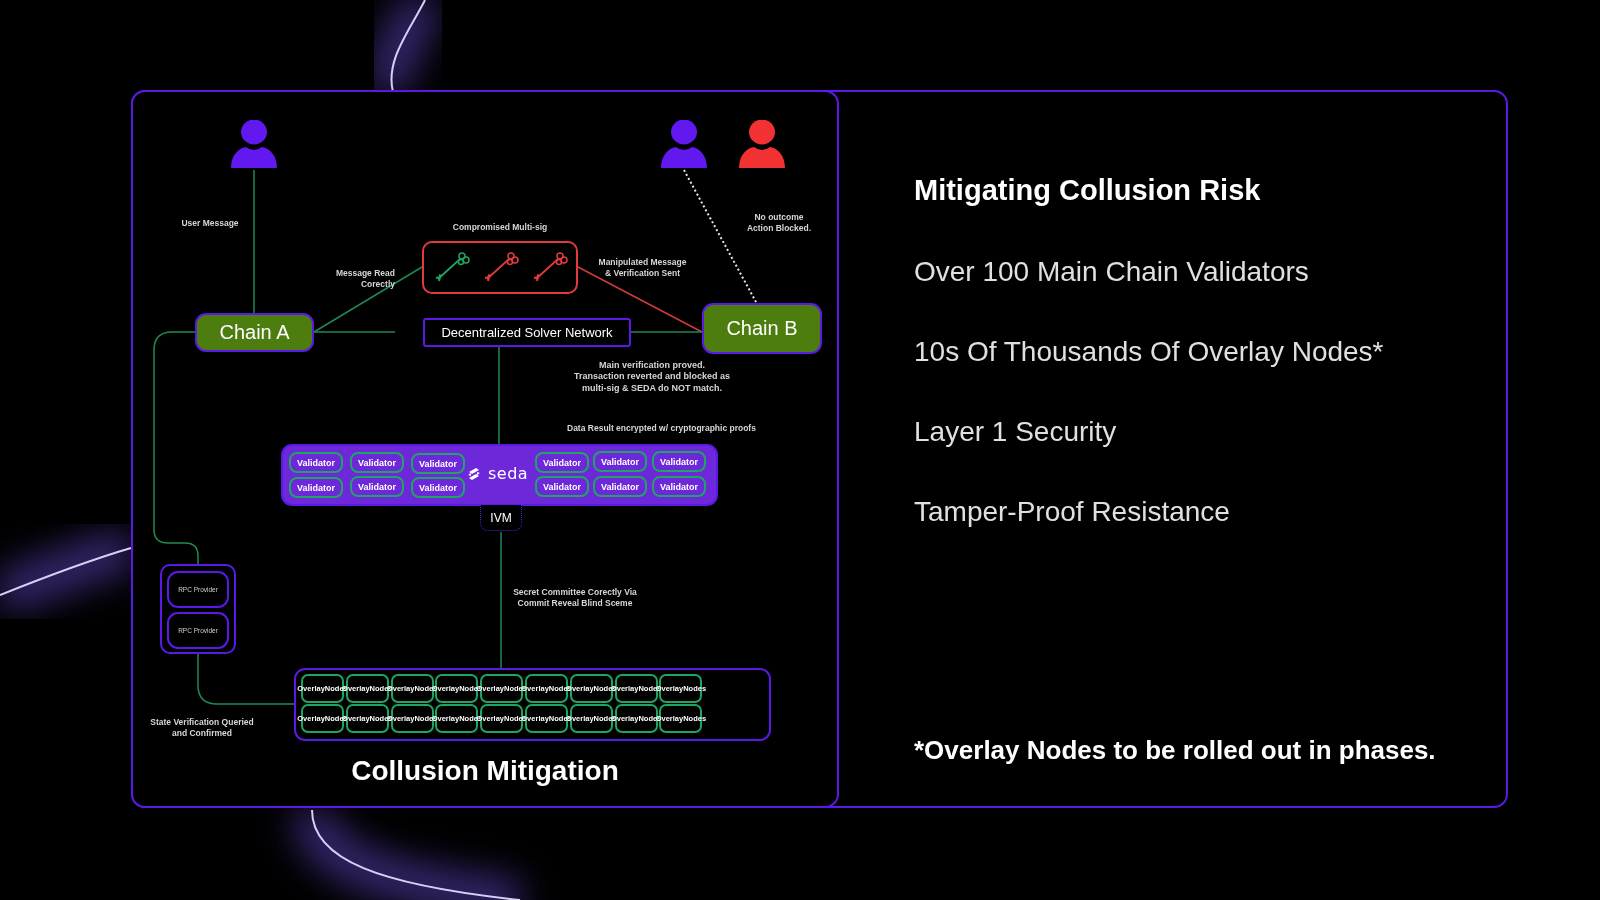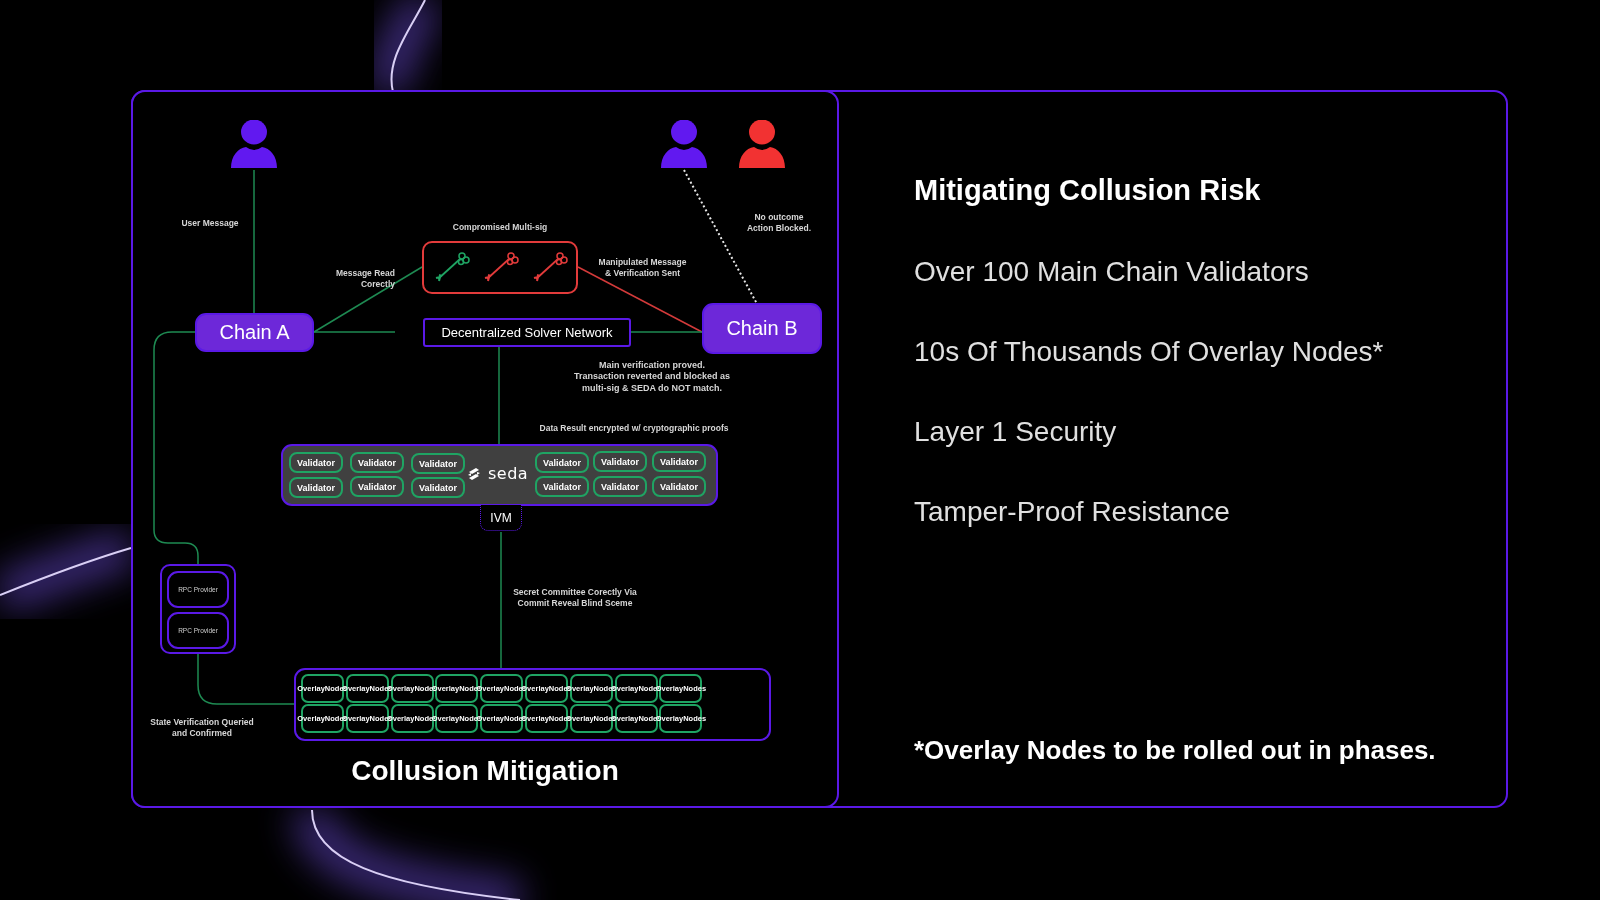--- a/index.html
+++ b/index.html
@@ -6,28 +6,28 @@
   body { width:1600px; height:900px; position:relative; overflow:hidden;
          font-family:"Liberation Sans", "DejaVu Sans", sans-serif; color:#fff; }
   .bg-svg { position:absolute; left:0; top:0; width:1600px; height:900px; }
   .frame { position:absolute; left:131px; top:90px; width:1377px; height:718px;
            border:2px solid #5a19e6; border-radius:14px; box-sizing:border-box; background:#000; }
   .left-panel { position:absolute; left:131px; top:90px; width:708px; height:718px;
            border:2px solid #5a19e6; border-radius:14px; box-sizing:border-box; background:#000; }
   .diagram-svg { position:absolute; left:0; top:0; width:1600px; height:900px; pointer-events:none; }
   .abs { position:absolute; }
   .lbl { position:absolute; font-size:8.5px; color:#d6d6d6; text-align:center; line-height:1.25; font-weight:bold; }
-  .chain-box { position:absolute; border:2.5px solid #5a19e6; border-radius:11px; background:#6d28d9;
+  .chain-box { position:absolute; border:2.5px solid #5a19e6; border-radius:11px; background:#4d7c0f;
                display:flex; align-items:center; justify-content:center; font-size:20px; color:#fff; box-sizing:border-box; }
   .dsn-box { position:absolute; border:2.5px solid #5a19e6; border-radius:3px; background:#000;
              display:flex; align-items:center; justify-content:center; font-size:13px; color:#fff; box-sizing:border-box; }
   .multisig-box { position:absolute; left:422px; top:241px; width:156px; height:53px; border:2px solid #e23b3b;
                   border-radius:10px; box-sizing:border-box; background:#000; }
   .val-container { position:absolute; left:281px; top:444px; width:437px; height:62px; border:2.5px solid #5a19e6;
-                   border-radius:11px; box-sizing:border-box; background:#404040; }
+                   border-radius:11px; box-sizing:border-box; background:#6d28d9; }
   .val { position:absolute; width:54px; height:21px; border:2px solid #1fa463; border-radius:8px; box-sizing:border-box;
          font-size:9px; font-weight:bold; color:#fff; display:flex; align-items:center; justify-content:center; }
   .seda { position:absolute; left:466px; top:464px; display:flex; align-items:center; gap:6px; }
   .seda-word { font-size:16px; color:#fff; letter-spacing:0.5px; font-family:"DejaVu Sans", sans-serif; }
   .ivm-box { position:absolute; left:480px; top:505px; width:42px; height:26px; border:1.5px dotted #5a19e6;
              border-top:none; border-radius:0 0 8px 8px; box-sizing:border-box; display:flex; align-items:center;
              justify-content:center; font-size:12px; color:#fff; background:#000; }
   .rpc-group { position:absolute; left:160px; top:564px; width:76px; height:90px; border:2.5px solid #5a19e6;
                border-radius:10px; box-sizing:border-box; background:#000; }
   .rpc { position:absolute; left:5px; width:62px; height:37px; border:2.5px solid #5a19e6; border-radius:11px;
@@ -113,21 +113,21 @@
   <div>No outcome</div>
   <div>Action Blocked.</div>
 </div>
 
 <div class="lbl" style="left:548px; top:360px; width:208px; font-size:9px;">
   <div>Main verification proved.</div>
   <div>Transaction reverted and blocked as</div>
   <div>multi-sig &amp; SEDA do NOT match.</div>
 </div>
 
-<div class="lbl" style="left:486px; top:423px; width:200px; text-align:center;padding-left:48px;">Data Result encrypted w/ cryptographic proofs</div>
+<div class="lbl" style="left:519px; top:423px; width:200px; text-align:left;padding-left:48px;">Data Result encrypted w/ cryptographic proofs</div>
 
 <div class="lbl" style="left:505px; top:587px; width:140px;">
   <div>Secret Committee Corectly Via</div>
   <div>Commit Reveal Blind Sceme</div>
 </div>
 
 <div class="lbl" style="left:142px; top:717px; width:120px;">
   <div>State Verification Queried</div>
   <div>and Confirmed</div>
 </div>

